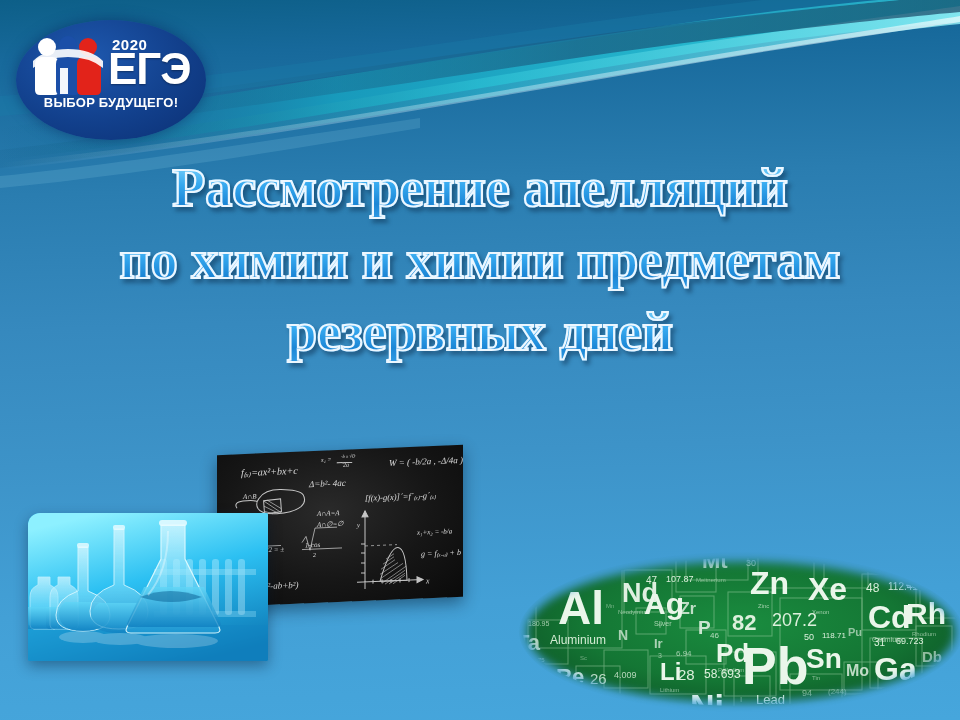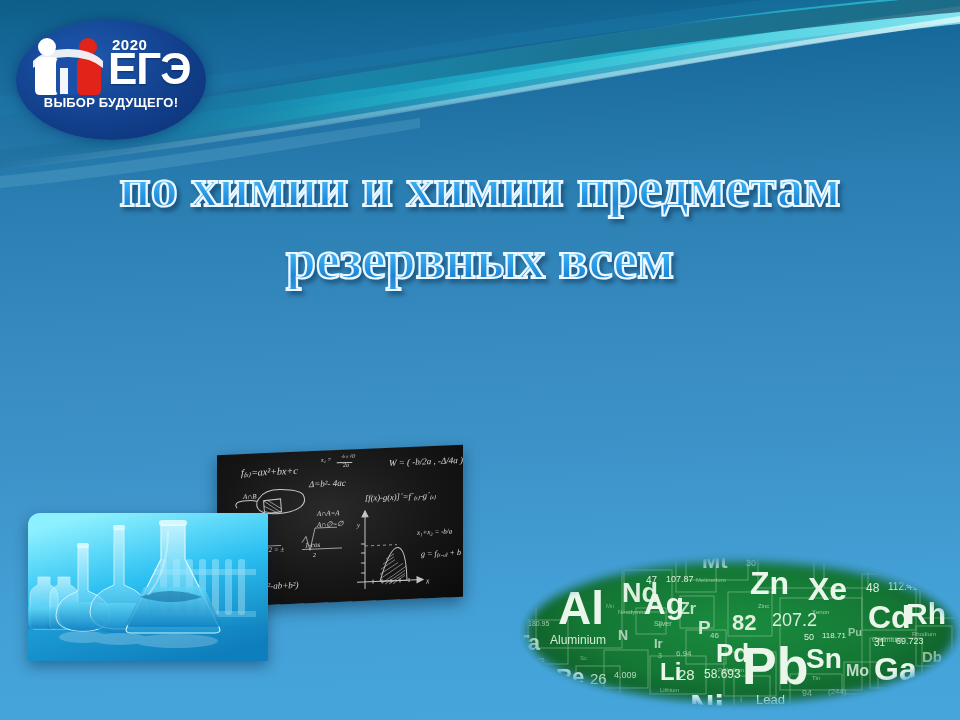--- a/index.html
+++ b/index.html
@@ -221,22 +221,23 @@
       <path d="M3,27 q12,-12 35,-12 q23,0 35,12 l0,7 q-13,-11 -35,-11 q-22,0 -35,11 Z" fill="#ffffff" opacity=".9"></path>
       <rect x="30" y="34" width="8" height="26" fill="#ffffff" opacity=".95"></rect>
     </svg>
 
     <div class="logo-year">2020</div>
     <div class="logo-ege">ЕГЭ</div>
     <div class="logo-tagline">ВЫБОР БУДУЩЕГО!</div>
   </div>
 
   <div id="title-block">
+    <span class="title-line">Рассмотрение апелляций</span>
     <span class="title-line">по химии и химии предметам</span>
-    <span class="title-line">резервных всем</span>
+    <span class="title-line">резервных дней</span>
   </div>
 
   <div id="blackboard">
     <svg width="246" height="152" viewBox="0 0 246 152">
       <g stroke="#e3e3e3" fill="none" stroke-width="1" opacity=".85">
 
         <path d="M42,45 q6,-9 22,-8 q18,1 22,6 q4,7 -2,12 q-8,6 -24,6 q-16,0 -19,-6 q-3,-5 1,-10 Z"></path>
         <rect x="47" y="47" width="17" height="13" transform="rotate(-4 55 53)"></rect>
         <path d="M47,48 l17,12 M47,53 l15,8 M50,47 l14,9 M47,58 l9,3" stroke-width=".7"></path>
         <path d="M20,54 q-4,-6 6,-7 q10,-1 14,1"></path>

